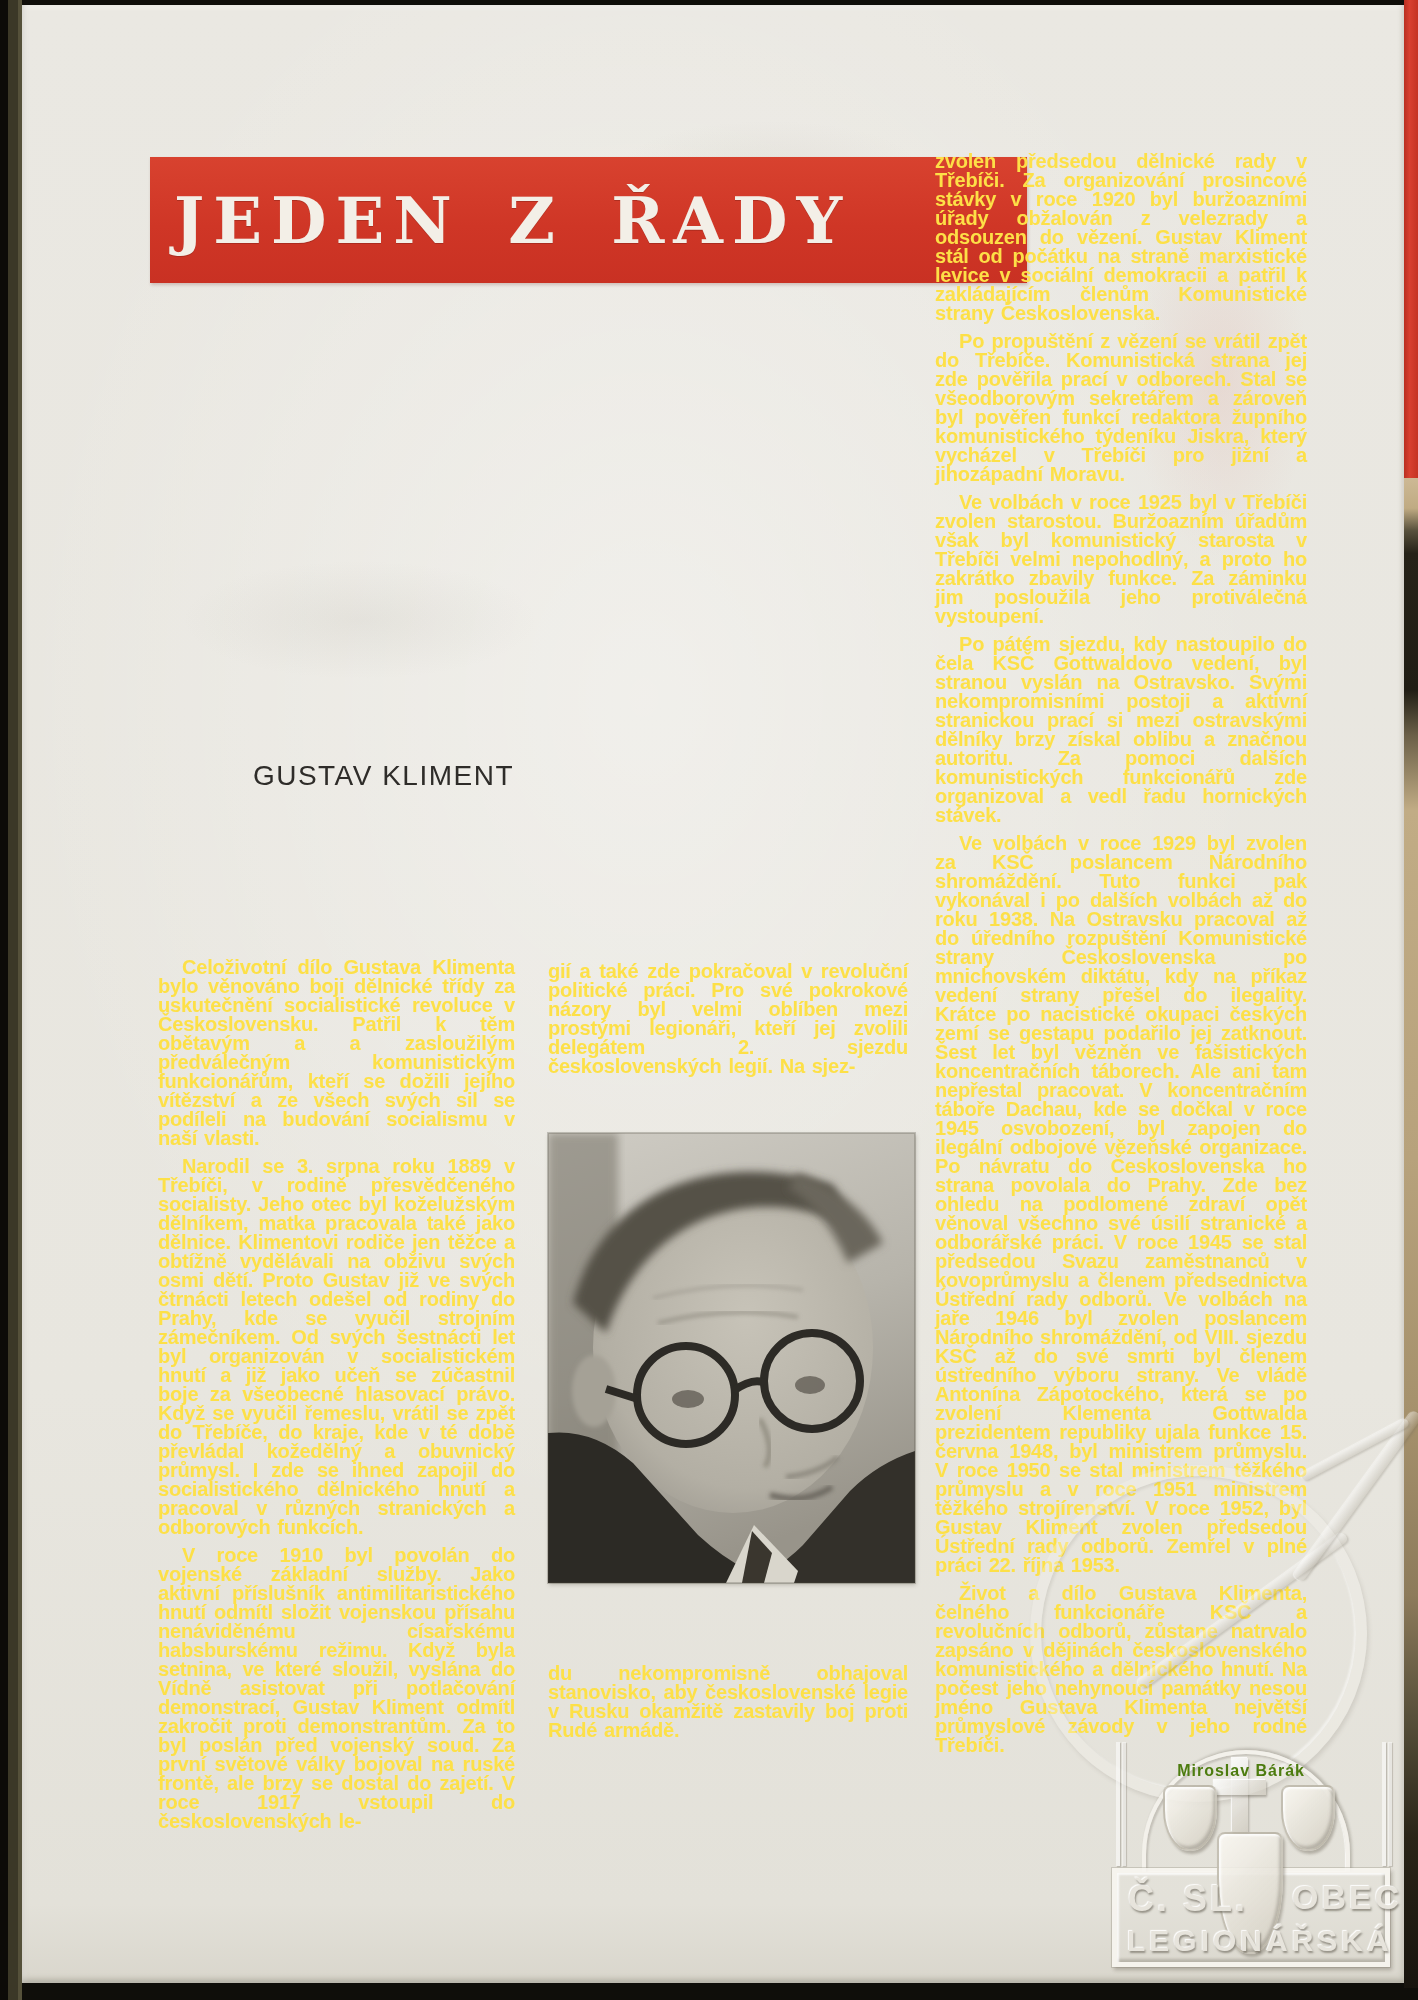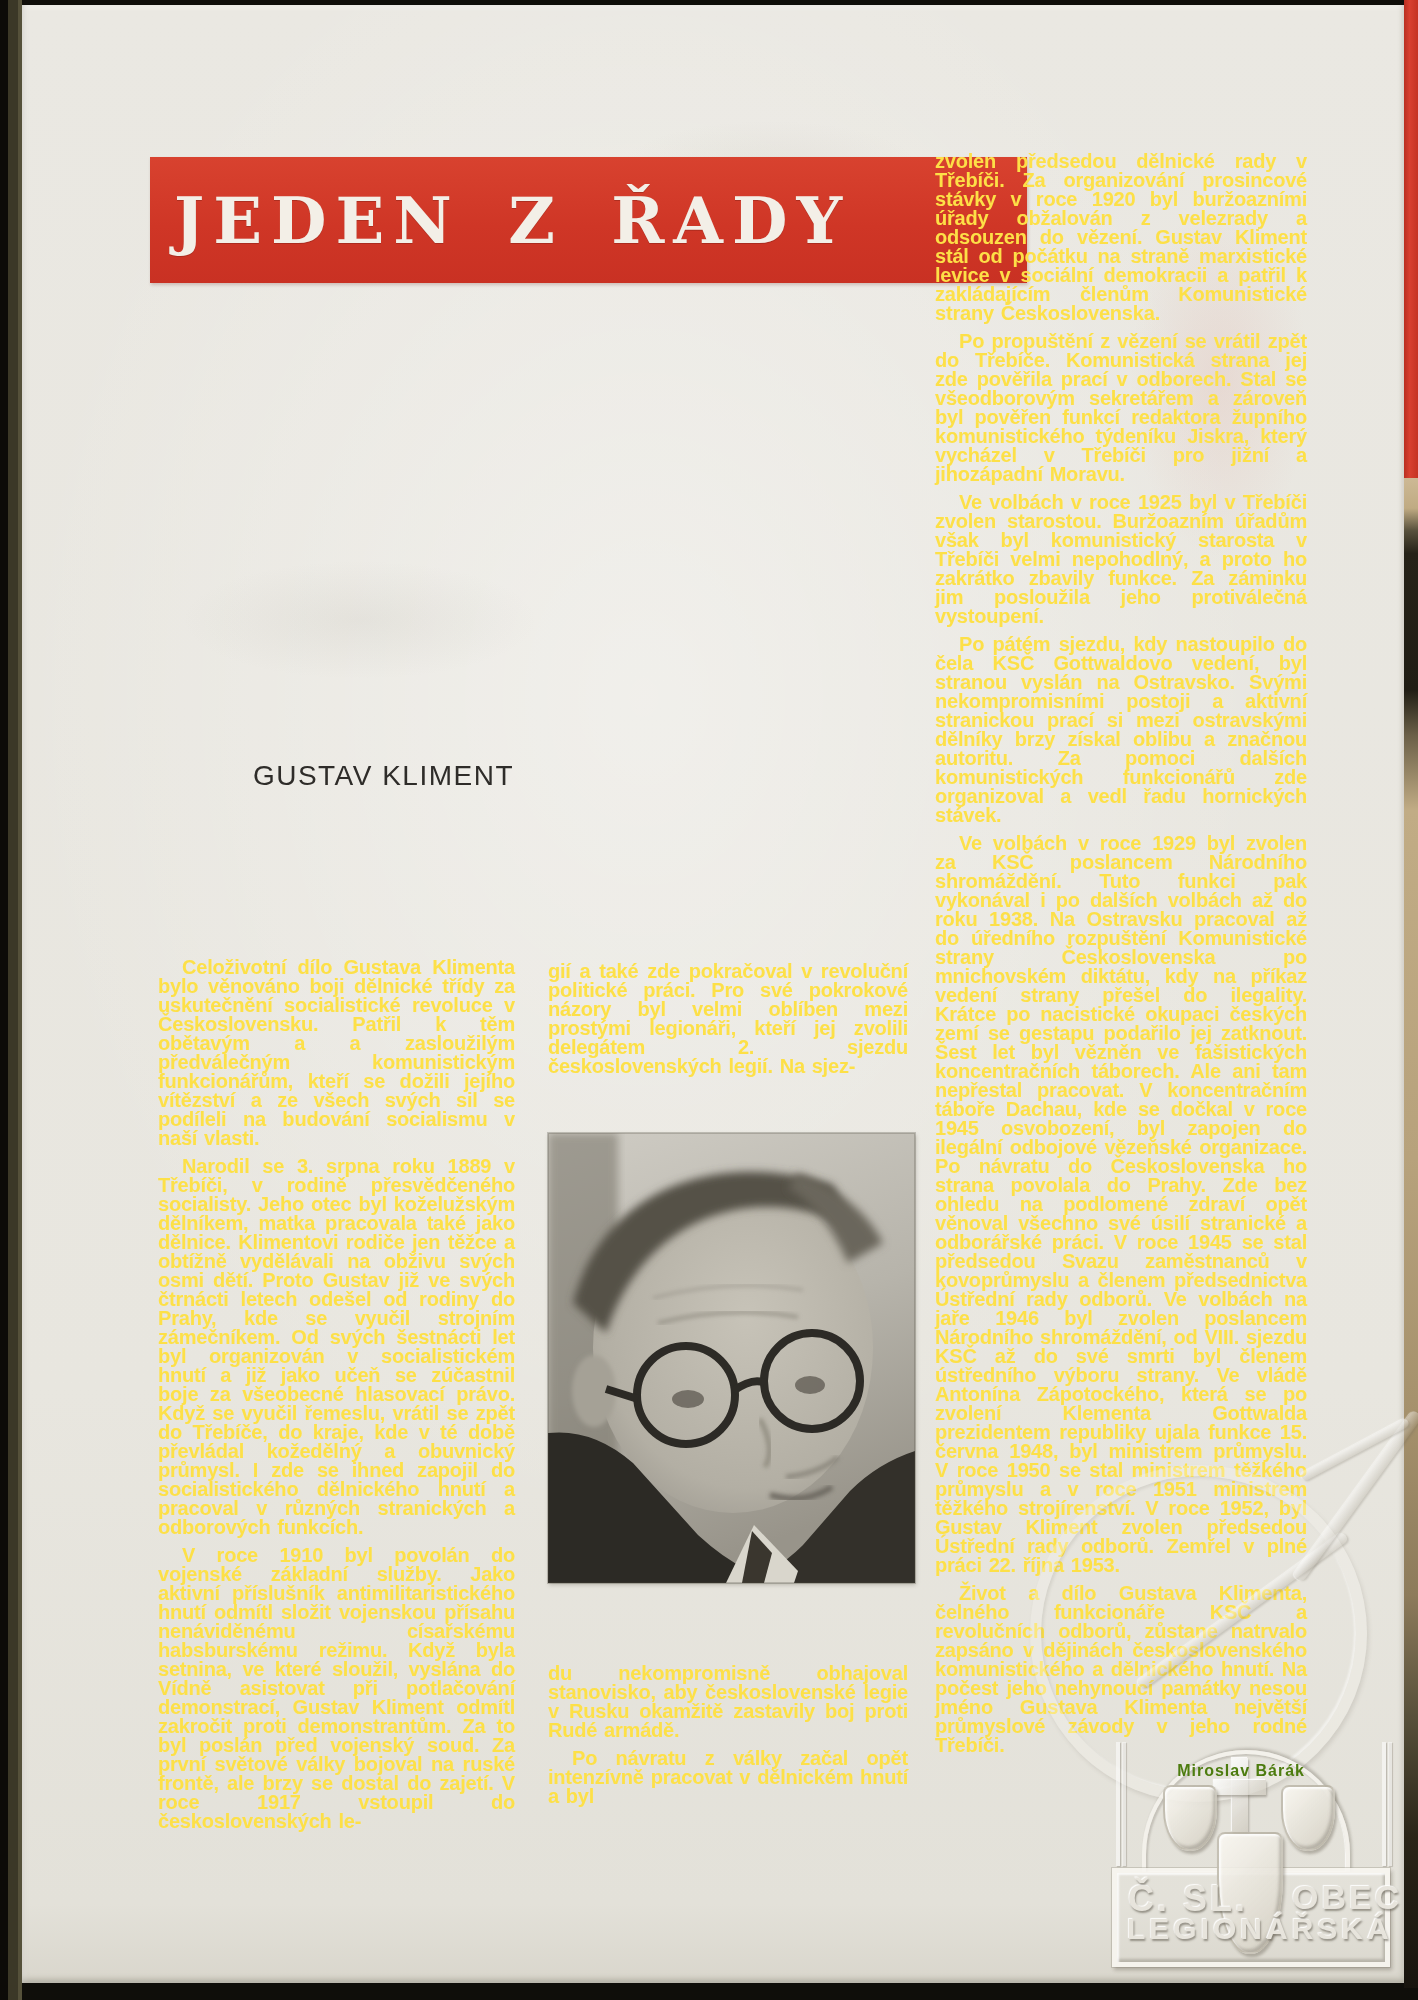--- a/index.html
+++ b/index.html
@@ -156,21 +156,20 @@
   <path d="M222,362 q34,10 62,-8" stroke="#66625a" stroke-width="6" fill="none" opacity="0.85" filter="url(#soft2)"></path>
   <path d="M0,450 L0,300 Q45,295 85,330 L150,402 Q175,425 198,436 L198,450 Z" fill="#2c2a25"></path>
   <path d="M367,450 L367,318 Q330,330 302,358 L255,412 Q240,427 224,436 L224,450 Z" fill="#33302a"></path>
   <path d="M178,450 L206,392 L250,438 L246,450 Z" fill="#d9d6cc"></path>
   <path d="M204,398 L224,420 L216,450 L194,450 Z" fill="#3a362e"></path>
   <rect width="367" height="450" fill="none" stroke="#4a463c" stroke-opacity="0.25" stroke-width="2"></rect>
 </svg>
 
 <div class="col c-midbot">
   <p>du nekompromisně obhajoval stanovisko, aby československé legie v Rusku okamžitě zastavily boj proti Rudé armádě.</p>
-  <p class="ind">Po návratu z války začal opět intenzívně pracovat v dělnickém hnutí a byl</p>
 </div>
 
 <div class="col c-right">
   <p>zvolen předsedou dělnické rady v Třebíči. Za organizování prosincové stávky v roce 1920 byl buržoazními úřady obžalován z velezrady a odsouzen do vězení. Gustav Kliment stál od počátku na straně marxistické levice v sociální demokracii a patřil k zakládajícím členům Komunistické strany Československa.</p>
   <p class="ind">Po propuštění z vězení se vrátil zpět do Třebíče. Komunistická strana jej zde pověřila prací v odborech. Stal se všeodborovým sekretářem a zároveň byl pověřen funkcí redaktora župního komunistického týdeníku Jiskra, který vycházel v Třebíči pro jižní a jihozápadní Moravu.</p>
   <p class="ind">Ve volbách v roce 1925 byl v Třebíči zvolen starostou. Buržoazním úřadům však byl komunistický starosta v Třebíči velmi nepohodlný, a proto ho zakrátko zbavily funkce. Za záminku jim posloužila jeho protiválečná vystoupení.</p>
   <p class="ind">Po pátém sjezdu, kdy nastoupilo do čela KSČ Gottwaldovo vedení, byl stranou vyslán na Ostravsko. Svými nekompromisními postoji a aktivní stranickou prací si mezi ostravskými dělníky brzy získal oblibu a značnou autoritu. Za pomoci dalších komunistických funkcionářů zde organizoval a vedl řadu hornických stávek.</p>
   <p class="ind">Ve volbách v roce 1929 byl zvolen za KSČ poslancem Národního shromáždění. Tuto funkci pak vykonával i po dalších volbách až do roku 1938. Na Ostravsku pracoval až do úředního rozpuštění Komunistické strany Československa po mnichovském diktátu, kdy na příkaz vedení strany přešel do ilegality. Krátce po nacistické okupaci českých zemí se gestapu podařilo jej zatknout. Šest let byl vězněn ve fašistických koncentračních táborech. Ale ani tam nepřestal pracovat. V koncentračním táboře Dachau, kde se dočkal v roce 1945 osvobození, byl zapojen do ilegální odbojové vězeňské organizace. Po návratu do Československa ho strana povolala do Prahy. Zde bez ohledu na podlomené zdraví opět věnoval všechno své úsilí stranické a odborářské práci. V roce 1945 se stal předsedou Svazu zaměstnanců v kovoprůmyslu a členem předsednictva Ústřední rady odborů. Ve volbách na jaře 1946 byl zvolen poslancem Národního shromáždění, od VIII. sjezdu KSČ až do své smrti byl členem ústředního výboru strany. Ve vládě Antonína Zápotockého, která se po zvolení Klementa Gottwalda prezidentem republiky ujala funkce 15. června 1948, byl ministrem průmyslu. V roce 1950 se stal ministrem těžkého průmyslu a v roce 1951 ministrem těžkého strojírenství. V roce 1952, byl Gustav Kliment zvolen předsedou Ústřední rady odborů. Zemřel v plné práci 22. října 1953.</p>
   <p class="ind">Život a dílo Gustava Klimenta, čelného funkcionáře KSČ a revolučních odborů, zůstane natrvalo zapsáno v dějinách československého komunistického a dělnického hnutí. Na počest jeho nehynoucí památky nesou jméno Gustava Klimenta největší průmyslové závody v jeho rodné Třebíči.</p>
 </div>
@@ -186,14 +185,14 @@
   <div class="emb vlines" style="left:382px;top:322px;height:124px;"></div>
   <div class="emb emb-arch" style="left:142px;top:330px;width:200px;height:118px;"></div>
   <div class="emb emb-block" style="left:232px;top:338px;width:16px;height:74px;"></div>
   <div class="emb emb-block" style="left:214px;top:360px;width:52px;height:15px;"></div>
   <div class="emb emb-shield" style="left:163px;top:365px;width:50px;height:62px;"></div>
   <div class="emb emb-shield" style="left:281px;top:365px;width:50px;height:62px;"></div>
   <div class="emb emb-frame" style="left:112px;top:448px;width:278px;height:99px;"></div>
   <div class="emb emb-shield" style="left:217px;top:412px;width:62px;height:118px;"></div>
   <div class="emb-text" style="left:128px;top:458px;font-size:36px;">Č. SL.</div>
   <div class="emb-text" style="left:292px;top:458px;font-size:34px;text-align:center;">OBEC</div>
-  <div class="emb-text" style="left:127px;top:492px;font-size:30px;letter-spacing:4px;">LEGIONÁŘSKÁ</div>
+  <div class="emb-text" style="left:127px;top:504px;font-size:30px;letter-spacing:4px;">LEGIONÁŘSKÁ</div>
 </div>
 
 </body></html>

